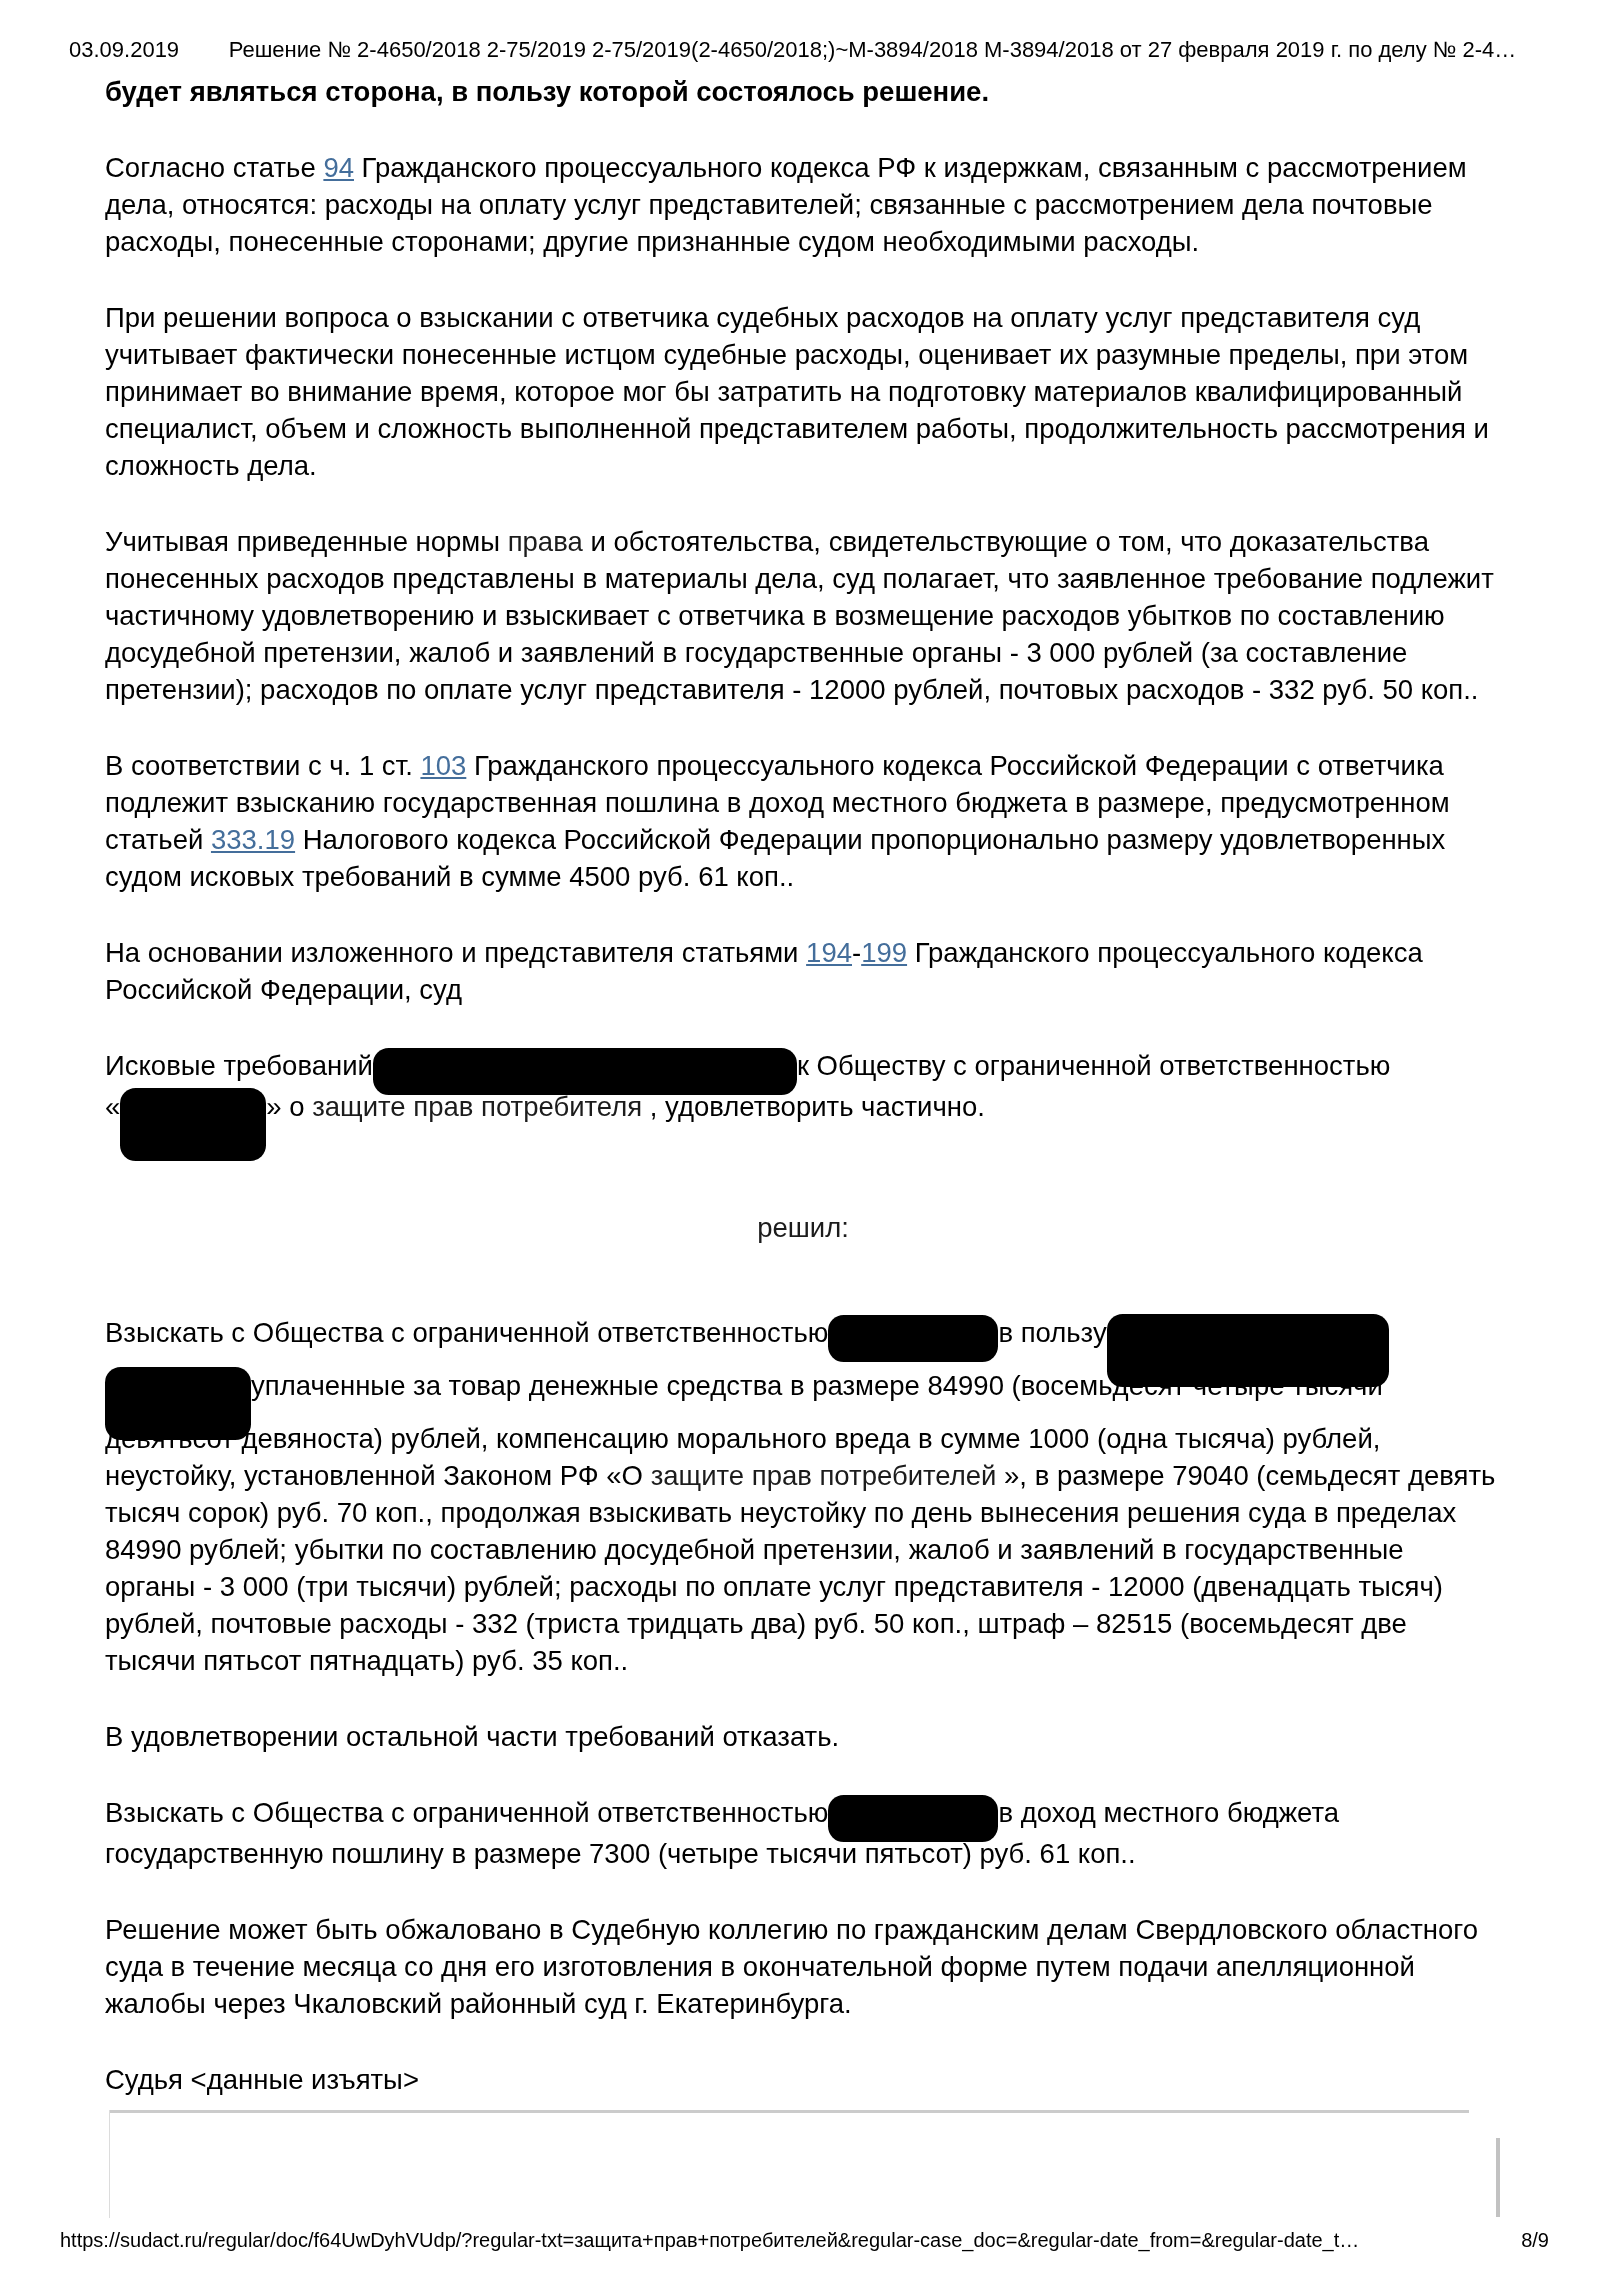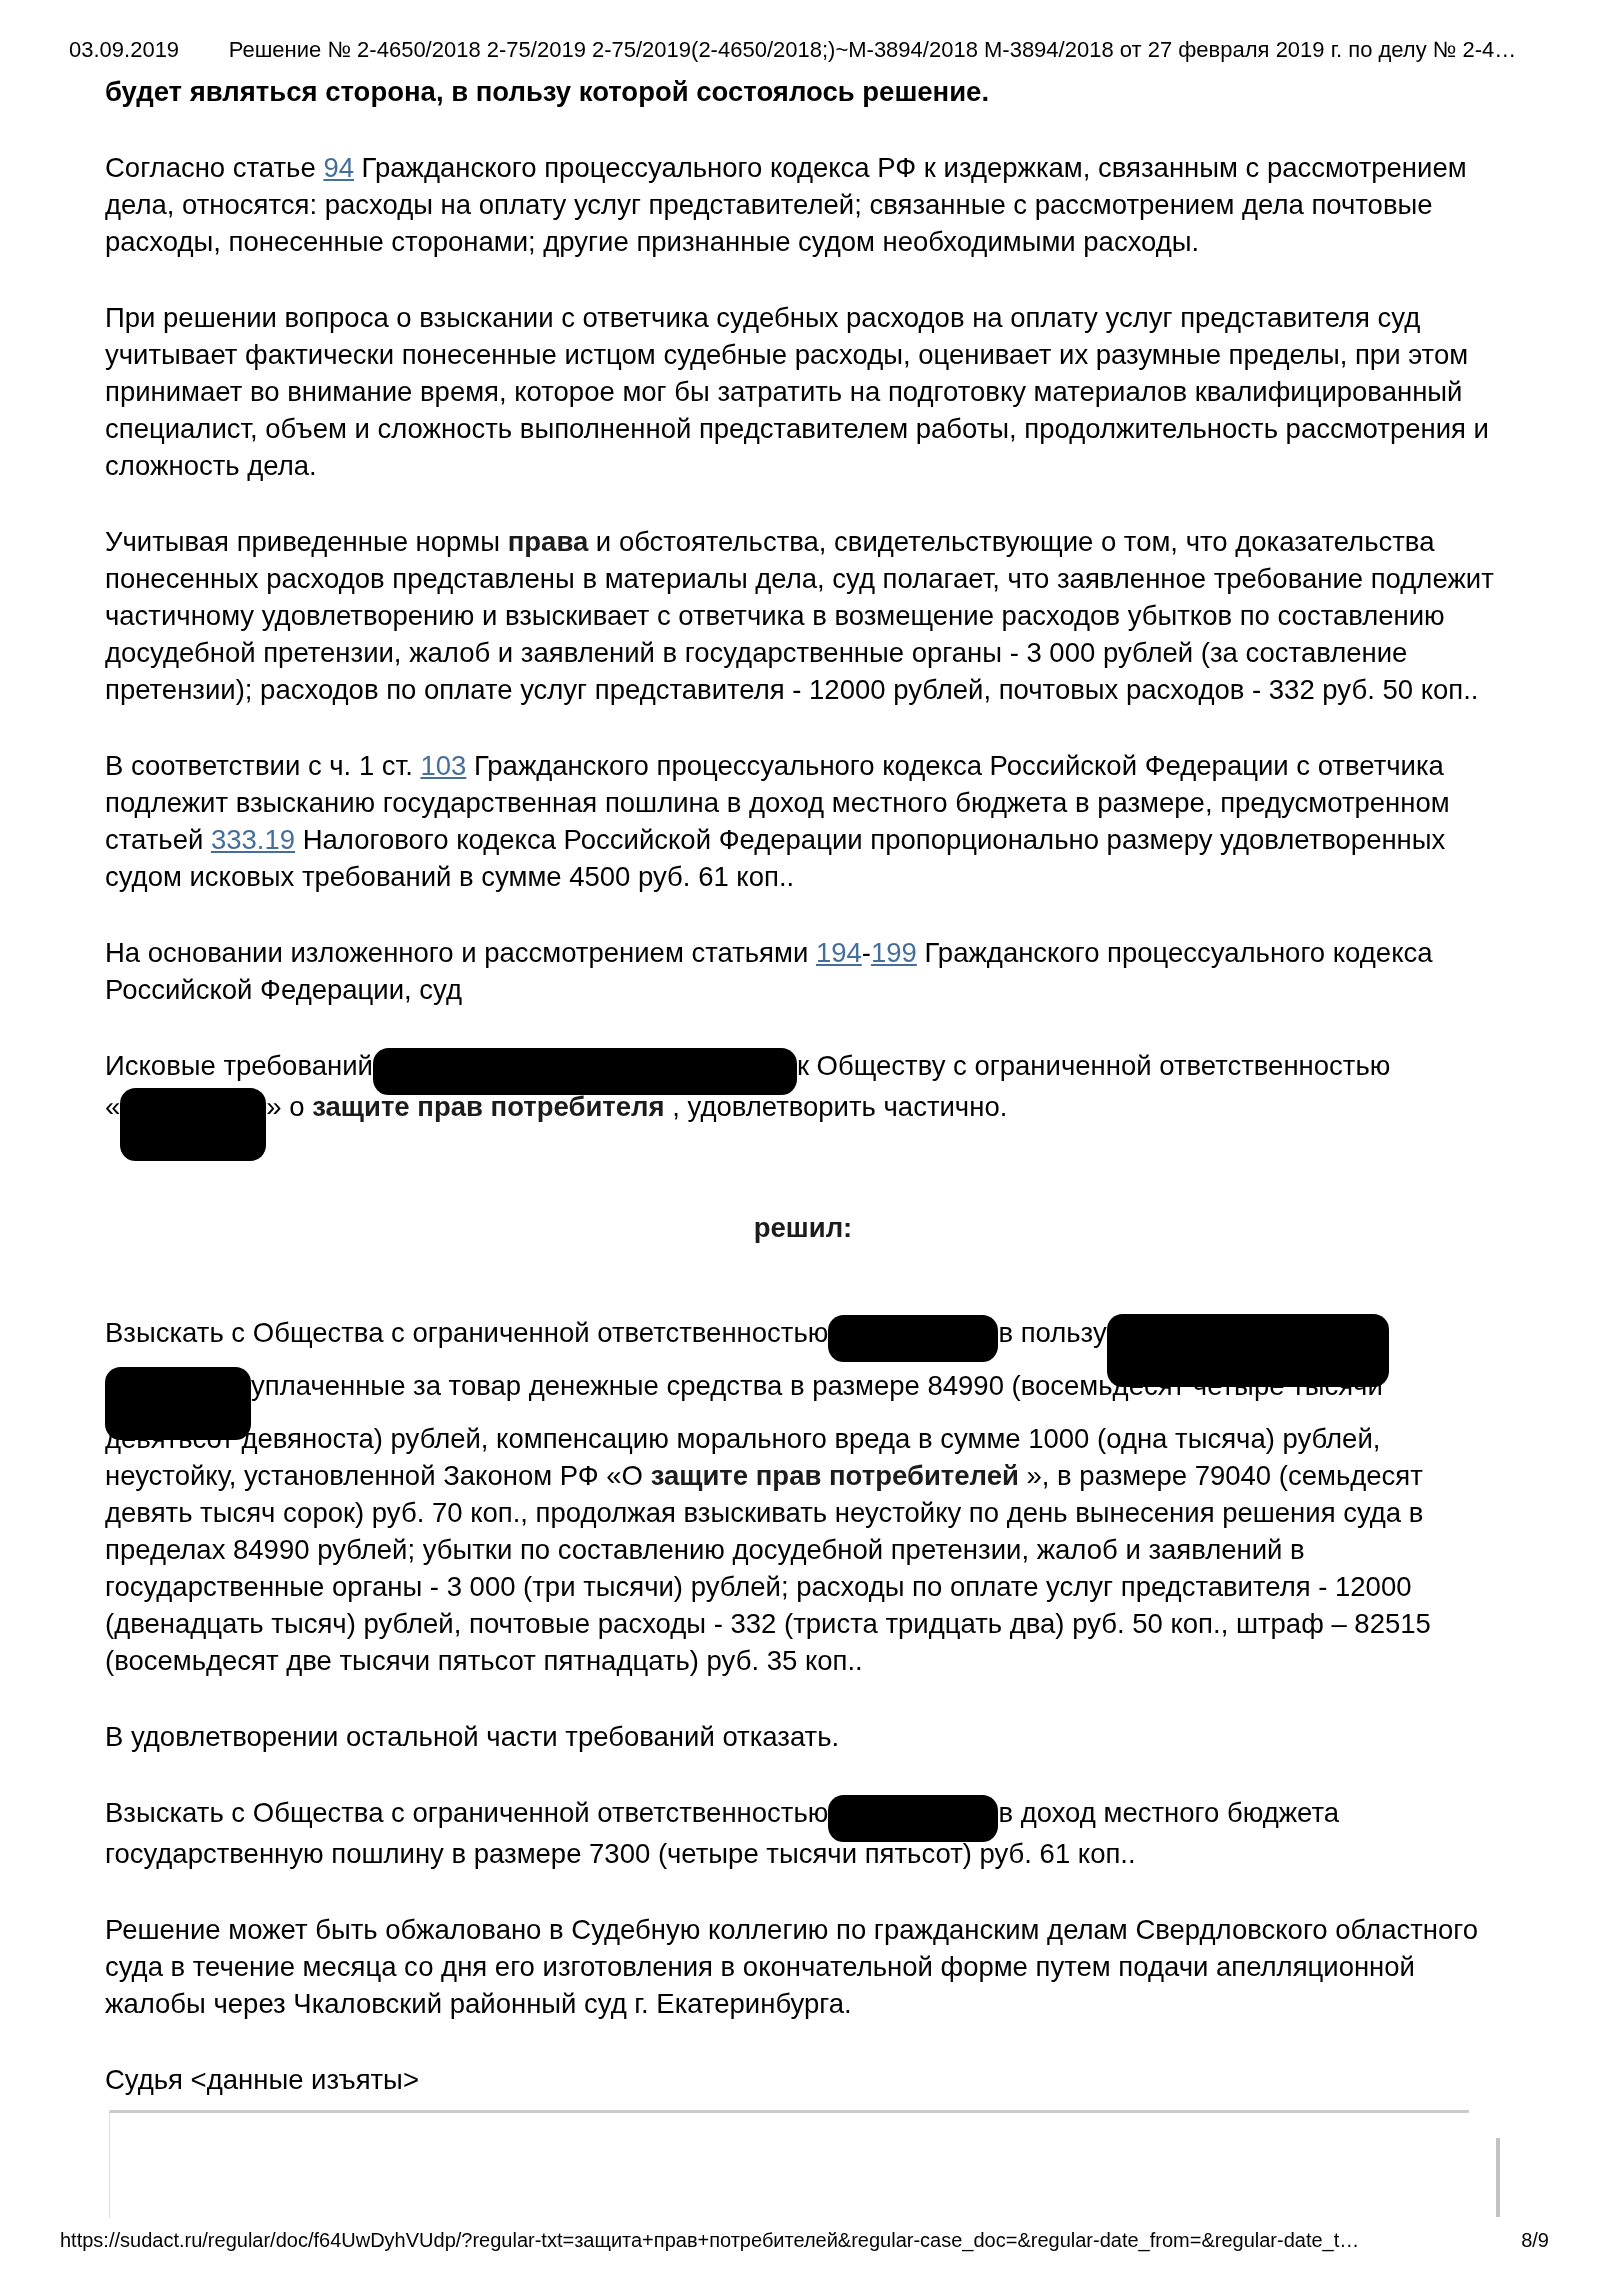--- a/index.html
+++ b/index.html
@@ -16,21 +16,21 @@
   .pheader .ptitle { flex:1; text-align:center; white-space:nowrap; overflow:hidden; }
   
   .content {
     position:absolute; left:105px; width:1396px; top:73px;
     font-size:27.5px; line-height:37px; text-align:left;
   }
   .para { margin-top:39px; }
   .para:first-child { margin-top:0;font-weight:bold; }
   .para.center { text-align:center; margin-top:68px; margin-bottom:68px; }
   .slink { color:#446e9b; text-decoration:underline; cursor:pointer; }
-  strong.hl { font-weight:bold; color:#1c1c1c; }
+  strong.hl { font-weight:normal; color:#1c1c1c; }
   .nowrap { white-space:nowrap; }
   .redact {
     display:inline-block; background:#000; border-radius:15.7px;
     height:47px; vertical-align:-13px; margin:-6.5px 0;
   }
   .redact.lg { height:73px; vertical-align:-25px; margin:-19.6px 0; }
   
   .embed-box {
     position:absolute; left:109px; top:2110px; width:1390px; height:108px;
     border-left:1.3px solid #dcdcdc; background:#fff;
@@ -54,21 +54,21 @@
     <span class="pdate">03.09.2019</span>
     <span class="ptitle">Решение № 2-4650/2018 2-75/2019 2-75/2019(2-4650/2018;)~М-3894/2018 М-3894/2018 от 27 февраля 2019 г. по делу № 2-4…</span>
   </div>
 
   <div class="content" id="content">
       <div class="para"><span>будет являться сторона, в пользу которой состоялось решение.</span></div>
       <div class="para"><span>Согласно статье </span><a class="slink">94</a><span> Гражданского процессуального кодекса РФ к издержкам, связанным с рассмотрением дела, относятся: расходы на оплату услуг представителей; связанные с рассмотрением дела почтовые расходы, понесенные сторонами; другие признанные судом необходимыми расходы.</span></div>
       <div class="para"><span>При решении вопроса о взыскании с ответчика судебных расходов на оплату услуг представителя суд учитывает фактически понесенные истцом судебные расходы, оценивает их разумные пределы, при этом принимает во внимание время, которое мог бы затратить на подготовку материалов квалифицированный специалист, объем и сложность выполненной представителем работы, продолжительность рассмотрения и сложность дела.</span></div>
       <div class="para"><span>Учитывая приведенные нормы </span><strong class="hl">права</strong><span> и обстоятельства, свидетельствующие о том, что доказательства понесенных расходов представлены в материалы дела, суд полагает, что заявленное требование подлежит частичному удовлетворению и взыскивает с ответчика в возмещение расходов убытков по составлению досудебной претензии, жалоб и заявлений в государственные органы - 3 000 рублей (за составление претензии); расходов по оплате услуг представителя - 12000 рублей, почтовых расходов - 332 руб. 50 коп..</span></div>
       <div class="para"><span>В соответствии с ч. 1 ст. </span><a class="slink">103</a><span> Гражданского процессуального кодекса Российской Федерации с ответчика подлежит взысканию государственная пошлина в доход местного бюджета в размере, предусмотренном статьей </span><a class="slink">333.19</a><span> Налогового кодекса Российской Федерации пропорционально размеру удовлетворенных судом исковых требований в сумме 4500 руб. 61 коп..</span></div>
-      <div class="para"><span>На основании изложенного и рассмотрением статьями </span><a class="slink">194</a><span>-</span><a class="slink">199</a><span> Гражданского процессуального кодекса Российской Федерации, суд</span></div>
+      <div class="para"><span>На основании изложенного и представителя статьями </span><a class="slink">194</a><span>-</span><a class="slink">199</a><span> Гражданского процессуального кодекса Российской Федерации, суд</span></div>
       <div class="para"><span>Исковые требований</span><span class="redact" style="width: 424px;"></span><span>к Обществу с ограниченной ответственностью </span><span class="nowrap"><span>«</span><span class="redact lg" style="width: 146px;"></span><span>»</span></span><span> о </span><strong class="hl">защите прав потребителя</strong><span> , удовлетворить частично.</span></div>
       <div class="para center"><strong class="hl">решил:</strong></div>
       <div class="para"><span>Взыскать с Общества с ограниченной ответственностью</span><span class="redact" style="width: 170px;"></span><span>в пользу</span><span class="redact lg" style="width: 282px;"></span><span> </span><span class="redact lg" style="width: 146px;"></span><span>уплаченные за товар денежные средства в размере 84990 (восемьдесят четыре тысячи девятьсот девяноста) рублей, компенсацию морального вреда в сумме 1000 (одна тысяча) рублей, неустойку, установленной Законом РФ «О </span><strong class="hl">защите прав потребителей</strong><span> », в размере 79040 (семьдесят девять тысяч сорок) руб. 70 коп., продолжая взыскивать неустойку по день вынесения решения суда в пределах 84990 рублей; убытки по составлению досудебной претензии, жалоб и заявлений в государственные органы - 3 000 (три тысячи) рублей; расходы по оплате услуг представителя - 12000 (двенадцать тысяч) рублей, почтовые расходы - 332 (триста тридцать два) руб. 50 коп., штраф – 82515 (восемьдесят две тысячи пятьсот пятнадцать) руб. 35 коп..</span></div>
       <div class="para"><span>В удовлетворении остальной части требований отказать.</span></div>
       <div class="para"><span>Взыскать с Общества с ограниченной ответственностью</span><span class="redact" style="width: 170px;"></span><span>в доход местного бюджета государственную пошлину в размере 7300 (четыре тысячи пятьсот) руб. 61 коп..</span></div>
       <div class="para"><span>Решение может быть обжаловано в Судебную коллегию по гражданским делам Свердловского областного суда в течение месяца со дня его изготовления в окончательной форме путем подачи апелляционной жалобы через Чкаловский районный суд г. Екатеринбурга.</span></div>
       <div class="para"><span>Судья &lt;данные изъяты&gt;</span></div>
     </div>
 
   <div class="embed-box">

